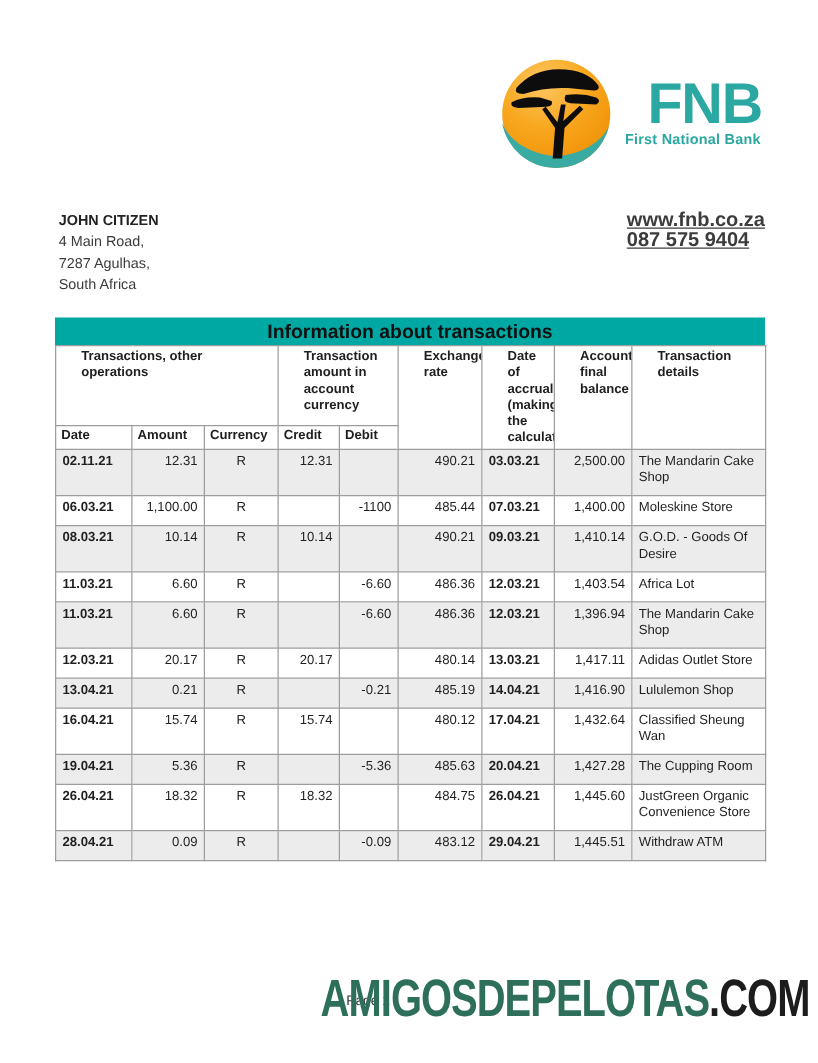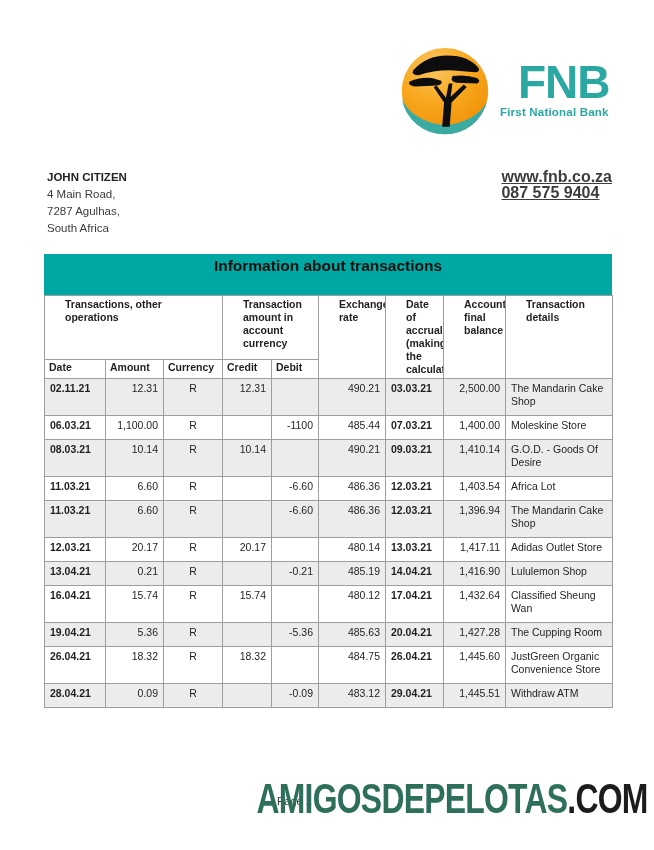--- a/index.html
+++ b/index.html
@@ -30,21 +30,21 @@
   .recipient .name{font-weight:bold;color:#222;}
   .contact{position:absolute;right:42px;top:169px;font-size:16px;line-height:16px;font-weight:bold;color:#3c3c3c;text-decoration:underline;}
 
   
   .statement{position:absolute;left:44px;top:254px;width:568px;}
   .banner-title{
     height:23px;line-height:23px;text-align:center;
     font-size:15px;font-weight:bold;color:#ffffff;
   }
   .banner-subtitle{
-    height:41px;line-height:23px;text-align:center;
+    height:22px;line-height:23px;text-align:center;
     font-size:15.5px;font-weight:bold;color:#101010;
   }
 
   table.tx{
     width:568px;border-collapse:collapse;table-layout:fixed;
     font-size:10.5px;line-height:13px;color:#1f1f1f;
   }
   table.tx th, table.tx td{
     border:1px solid #9d9d9d;
     vertical-align:top;

